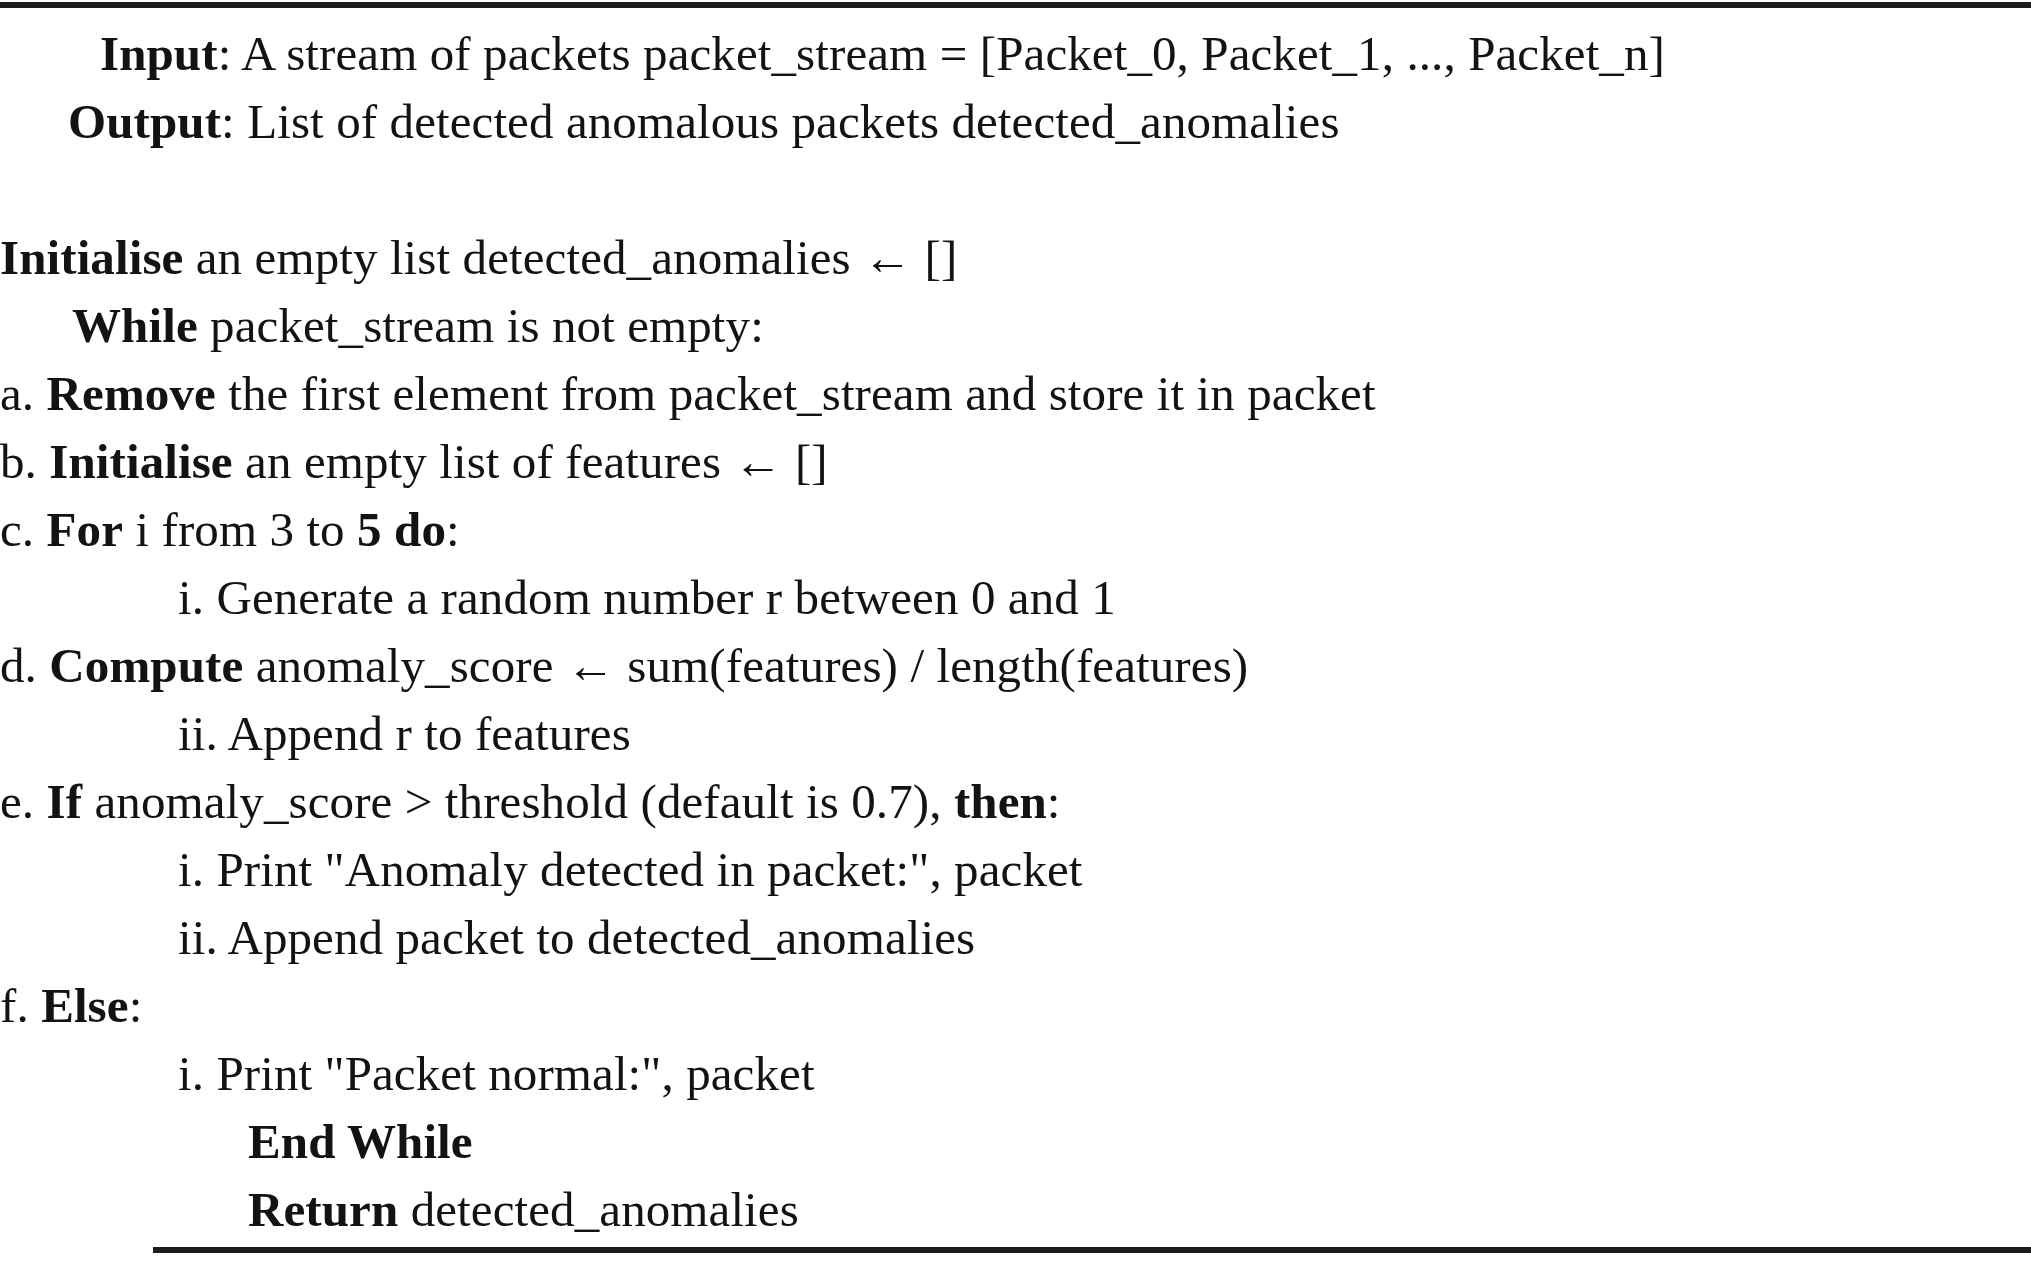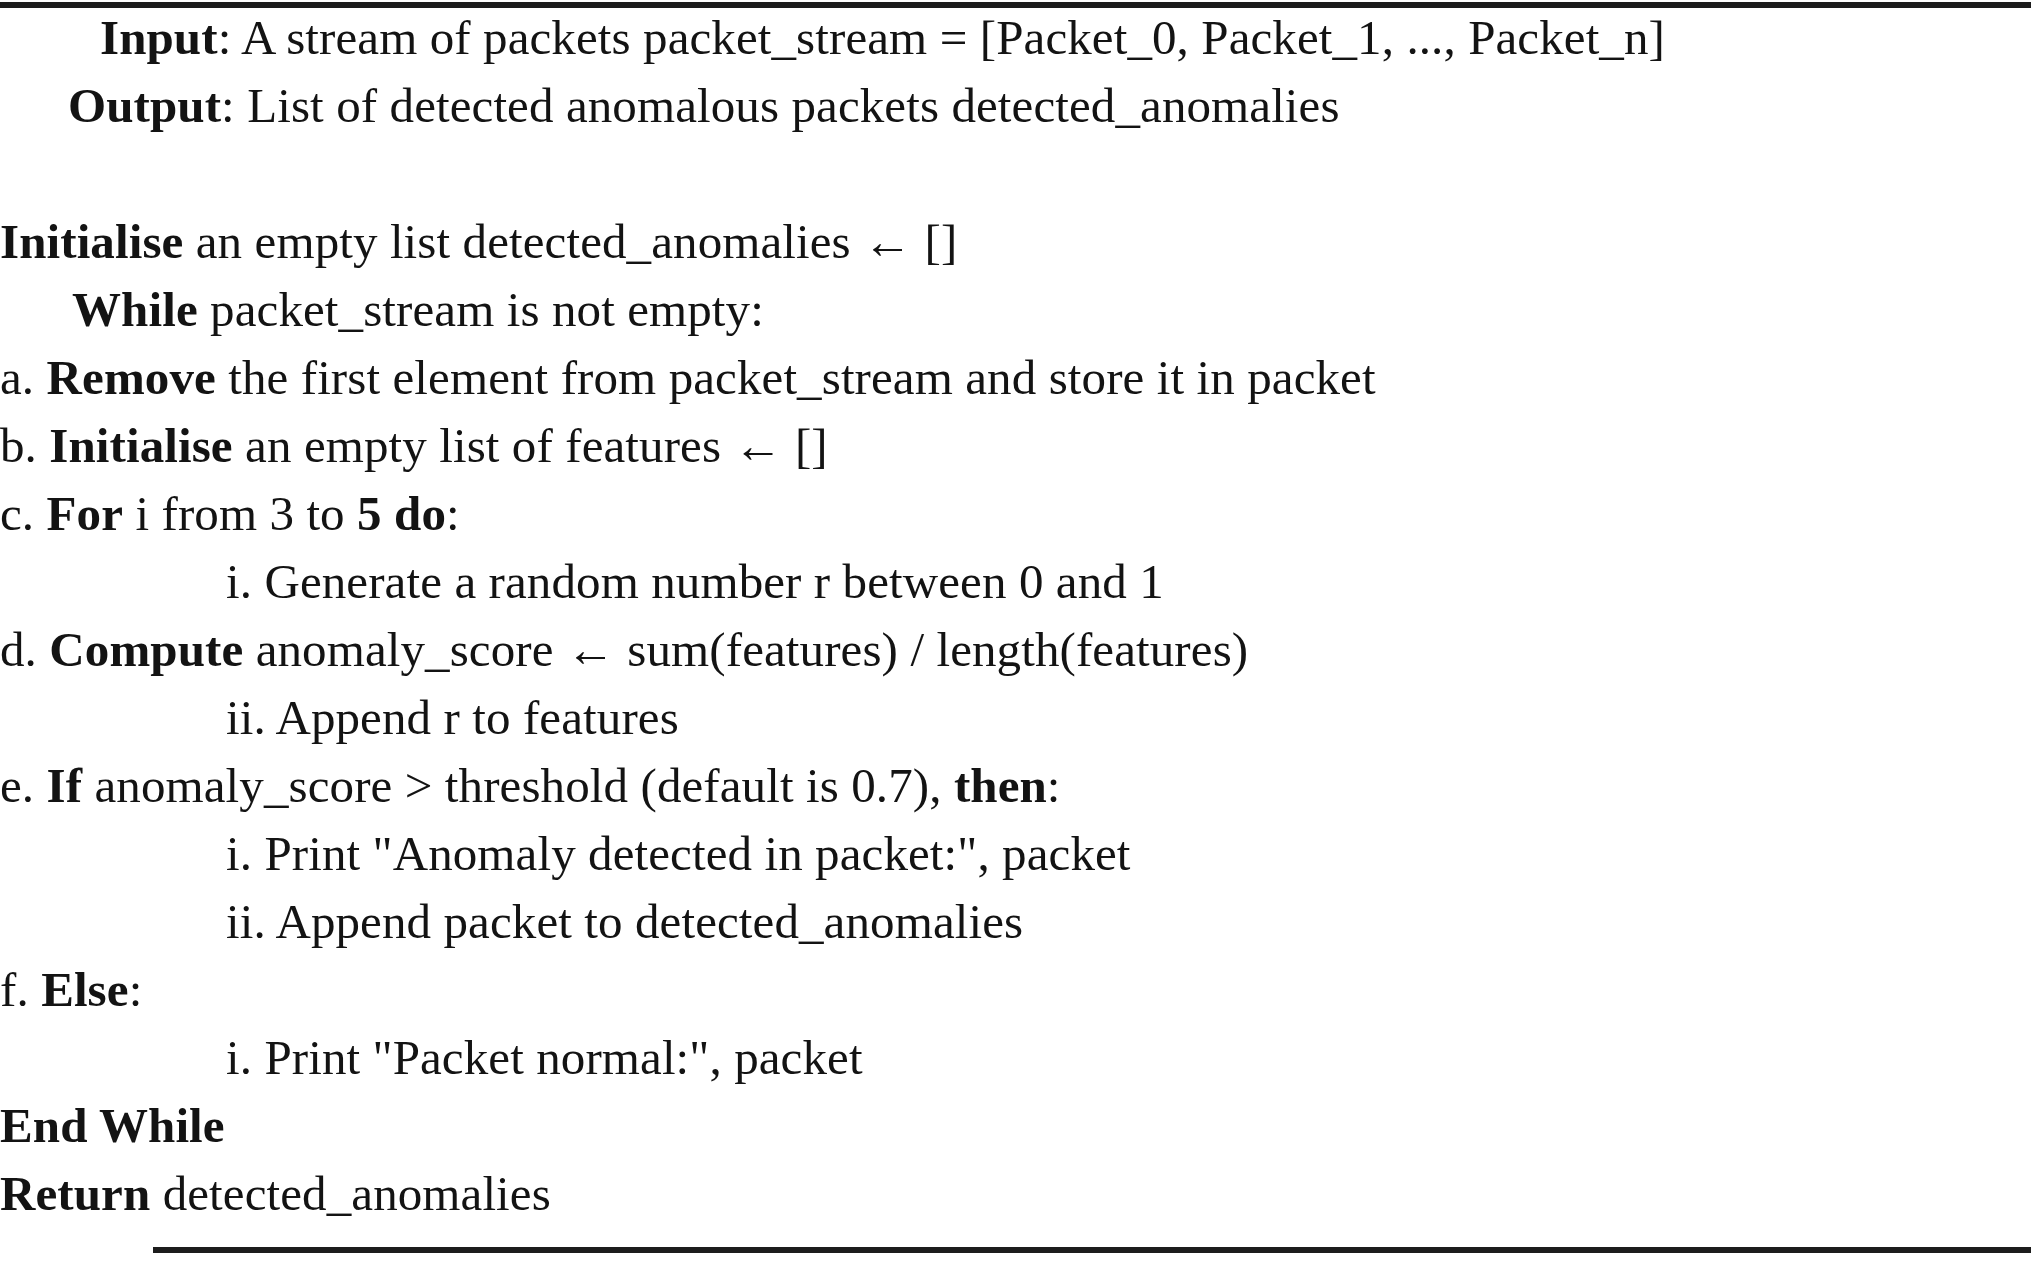--- a/index.html
+++ b/index.html
@@ -37,21 +37,21 @@
     left: 153px;
     top: 1247px;
     width: 1878px;
     height: 6px;
     background: #1c1c1c;
   }
 
   .body-lines {
     position: absolute;
     left: 0;
-    top: 4px;
+    top: 20px;
     width: 1628px;
   }
 
   .line {
     font-size: 49px;
     line-height: 68px;
     white-space: pre;
     color: #131313;
     letter-spacing: 0.1px;
   }
@@ -59,22 +59,22 @@
   .line.spacer {
     height: 68px;
   }
 
   
   .ind-0  { }
   .ind-05 { padding-left: 100px; }
   .ind-1  { padding-left: 68px; font-family: Liberation Serif, serif; }
   .ind-2  { padding-left: 72px; }
   .ind-3  { }
-  .ind-4  { padding-left: 178px; margin-left: 48px; }
-  .ind-5  { }
+  .ind-4  { padding-left: 178px; }
+  .ind-5  { padding-left: 248px; }
 
   .kw { font-weight: bold; }
 </style>
 </head>
 <body>
 
 <div class="algorithm-block">
 
   <div class="rule-top"></div>
 

